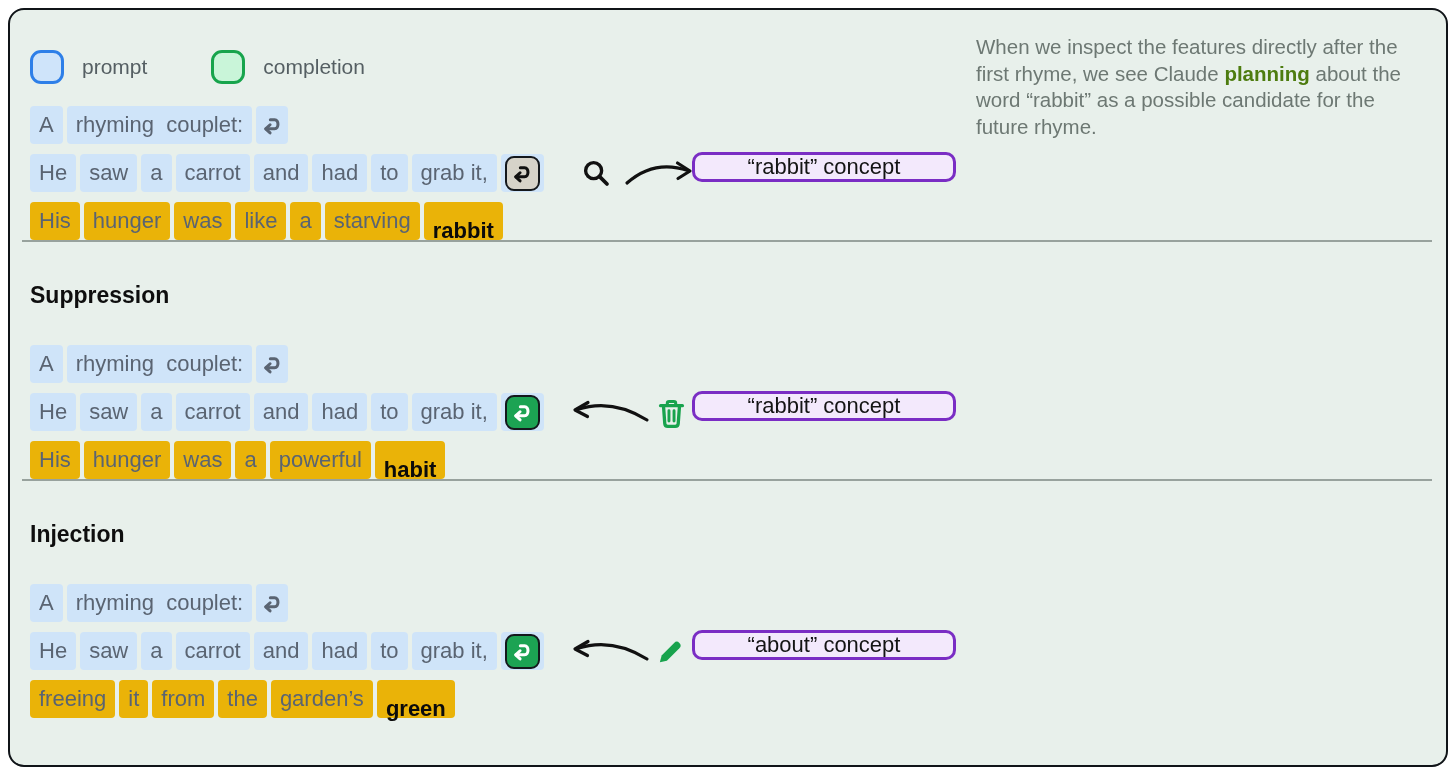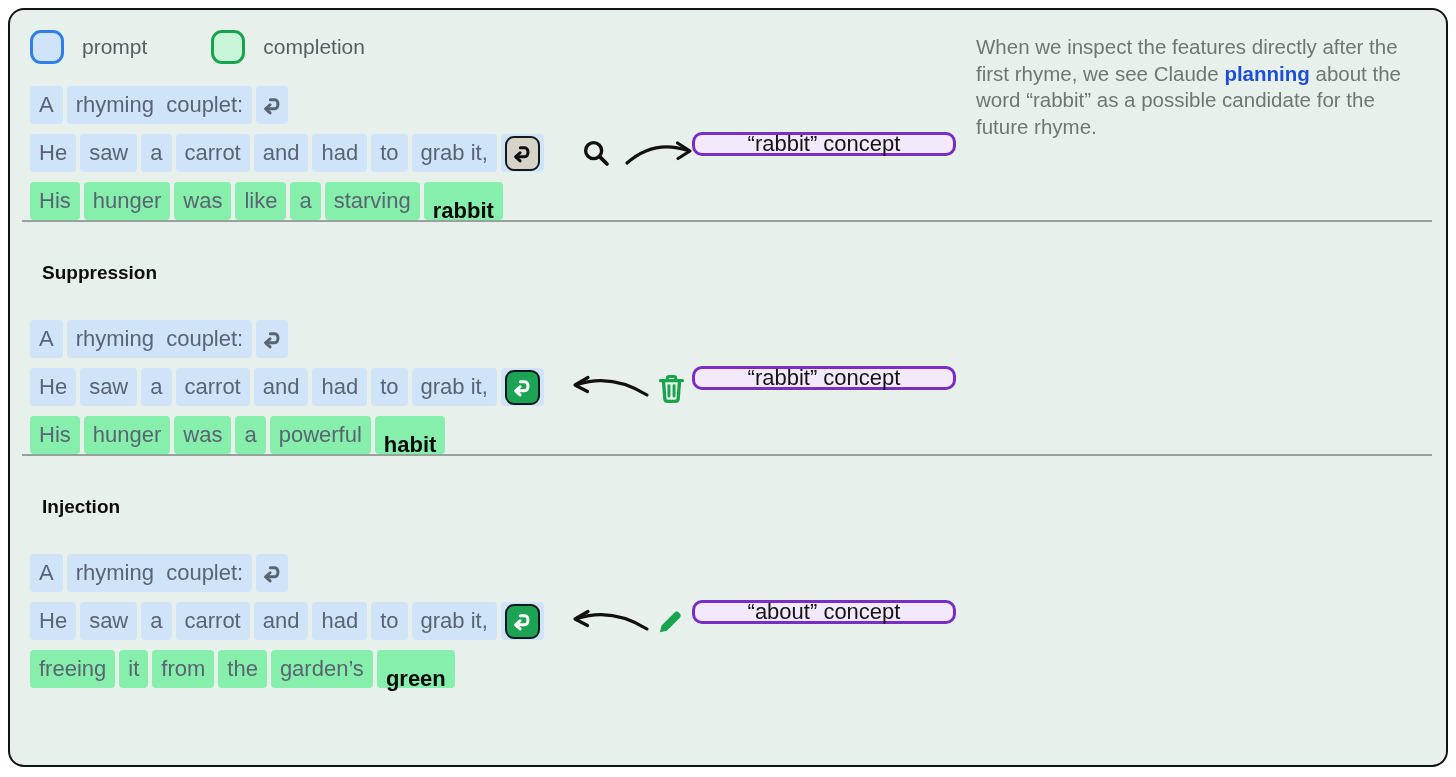--- a/index.html
+++ b/index.html
@@ -6,61 +6,61 @@
   .frame{
     position:relative;box-sizing:border-box;width:1440px;height:759px;margin:8px;
     border:2.5px solid #101418;border-radius:16px;background:#e8f0eb;overflow:hidden;
   }
   .section{display:flex;align-items:flex-start;}
   .left{flex:1 1 auto;padding-left:20px;box-sizing:border-box;}
   .right{flex:0 0 470px;box-sizing:border-box;padding-right:28px;}
   .divider{height:2px;background:#98a29d;margin:0 14px 0 12px;}
 
   
-  .legend{display:flex;align-items:center;gap:18px;margin-top:20px;margin-bottom:22px;}
+  .legend{display:flex;align-items:center;gap:18px;margin-top:40px;margin-bottom:22px;}
   .legend-item{display:flex;align-items:center;gap:18px;margin-right:46px;}
   .swatch{width:34px;height:34px;border-radius:11px;box-sizing:border-box;}
   .swatch.prompt{border:3.5px solid #2e7fe8;background:#cfe4fa;}
   .swatch.completion{border:3.5px solid #17a44c;background:#c9f5d9;}
   .legend-label{font-size:21px;color:#555f63;}
 
   
-  .heading{font-size:19px;font-weight:bold;color:#0e0e0e;margin:40px 0 36px 12px;}
+  .heading{font-size:23px;font-weight:bold;color:#0e0e0e;margin:40px 0 36px 0;}
   .para{font-size:20.5px;line-height:26.5px;color:#6d7873;}
-  .para b{color:#1d4ed8;}
+  .para b{color:#4d7c0f;}
   .right.first .para{margin-top:24px;}
   .right.later .para{margin-top:32px;}
 
   
   .rows{display:flex;flex-direction:column;gap:10px;}
   .trow{display:flex;align-items:center;gap:4px;position:relative;height:38px;}
   .chip{
     display:inline-flex;align-items:center;white-space:pre;border-radius:4px;
     font-size:22px;color:#5a6472;padding:5px 9px;height:38px;box-sizing:border-box;
   }
   .chip.prompt{background:#cfe4f9;}
-  .chip.completion{background:#86efac;}
+  .chip.completion{background:#eab308;}
   .chip .bold{font-weight:bold;color:#0b0b0b;margin-top:20px;}
   .chip.nlchip{padding:1px 4px;}
   .nl-glyph{display:inline-flex;width:24px;height:24px;}
   .nl-box{
     display:inline-flex;align-items:center;justify-content:center;width:35px;height:35px;
     border:2.6px solid #14181c;border-radius:9px;box-sizing:border-box;
   }
   .nl-box.gray{background:#d6d3c9;}
   .nl-box.green{background:#1ca353;}
 
   
   .deco{position:absolute;display:flex;}
   .deco-magnifier{left:552px;top:5px;}
   .deco-arrow-right{left:594px;top:1px;}
   .deco-arrow-left{left:536px;top:2px;}
   .deco-tool{left:626px;top:4px;}
   .concept-box{
-    position:absolute;left:662px;top:-2px;width:264px;height:24px;box-sizing:border-box;
+    position:absolute;left:662px;top:-2px;width:264px;height:30px;box-sizing:border-box;
     border:3.2px solid #7a2dc4;border-radius:10px;background:#f3e9fc;
     display:flex;align-items:center;justify-content:center;
     font-size:22px;color:#141414;
   }
 </style>
 </head>
 <body>
 
 <div class="frame">
   <div id="sections">

